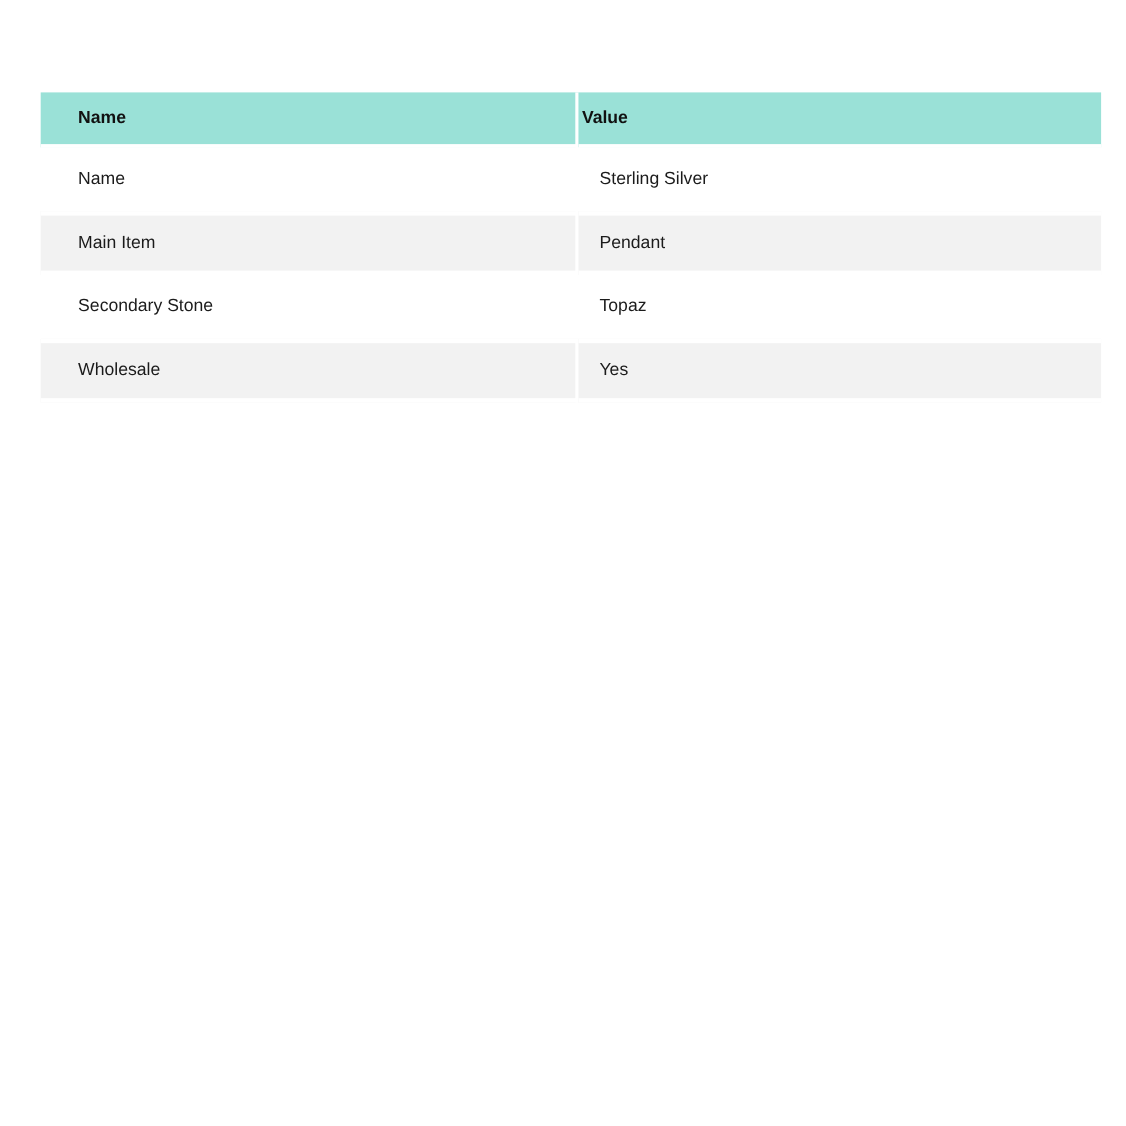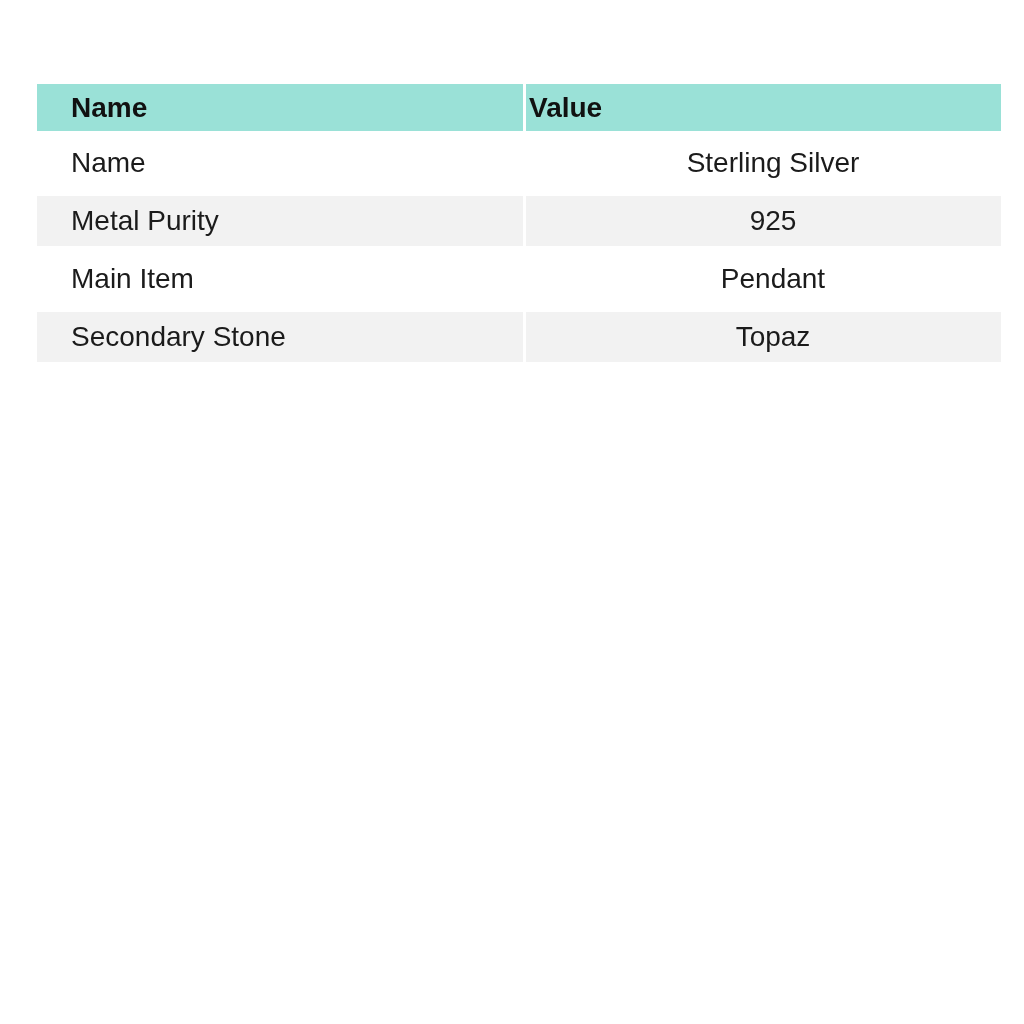--- a/index.html
+++ b/index.html
@@ -15,21 +15,21 @@
     position: relative;
   }
   .specs-table {
     position: absolute;
     left: 37px;
     top: 84px;
     width: 964px;
     border-collapse: separate;
     border-spacing: 0;
     table-layout: fixed;
-    font-size: 28px;
+    font-size: 16px;
   }
   .specs-table th,
   .specs-table td {
     box-sizing: border-box;
     vertical-align: middle;
     text-align: left;
     overflow: hidden;
     white-space: nowrap;
   }
   .specs-table th {
@@ -52,21 +52,20 @@
     border-top: 4px solid #ffffff;
     border-bottom: 4px solid #ffffff;
     background: #ffffff;
     padding: 0 0 0 34px;
   }
   .specs-table td:first-child {
     border-right: 3px solid #ffffff;
   }
   .specs-table td:last-child {
     padding-left: 19px;
-    text-align: center;
   }
   .specs-table tbody tr:nth-child(even) td {
     background: #f2f2f2;
   }
 </style>
 </head>
 <body>
 
 <table class="specs-table">
   <thead>
@@ -74,25 +73,25 @@
       <th class="col-name">Name</th>
       <th class="col-value">Value</th>
     </tr>
   </thead>
   <tbody>
       <tr>
         <td>Name</td>
         <td>Sterling Silver</td>
       </tr>
       <tr>
-        <td>Metal Purity</td>
-        <td>925</td>
-      </tr>
-      <tr>
         <td>Main Item</td>
         <td>Pendant</td>
       </tr>
       <tr>
         <td>Secondary Stone</td>
         <td>Topaz</td>
       </tr>
+      <tr>
+        <td>Wholesale</td>
+        <td>Yes</td>
+      </tr>
     </tbody>
 </table>
 
 </body></html>

